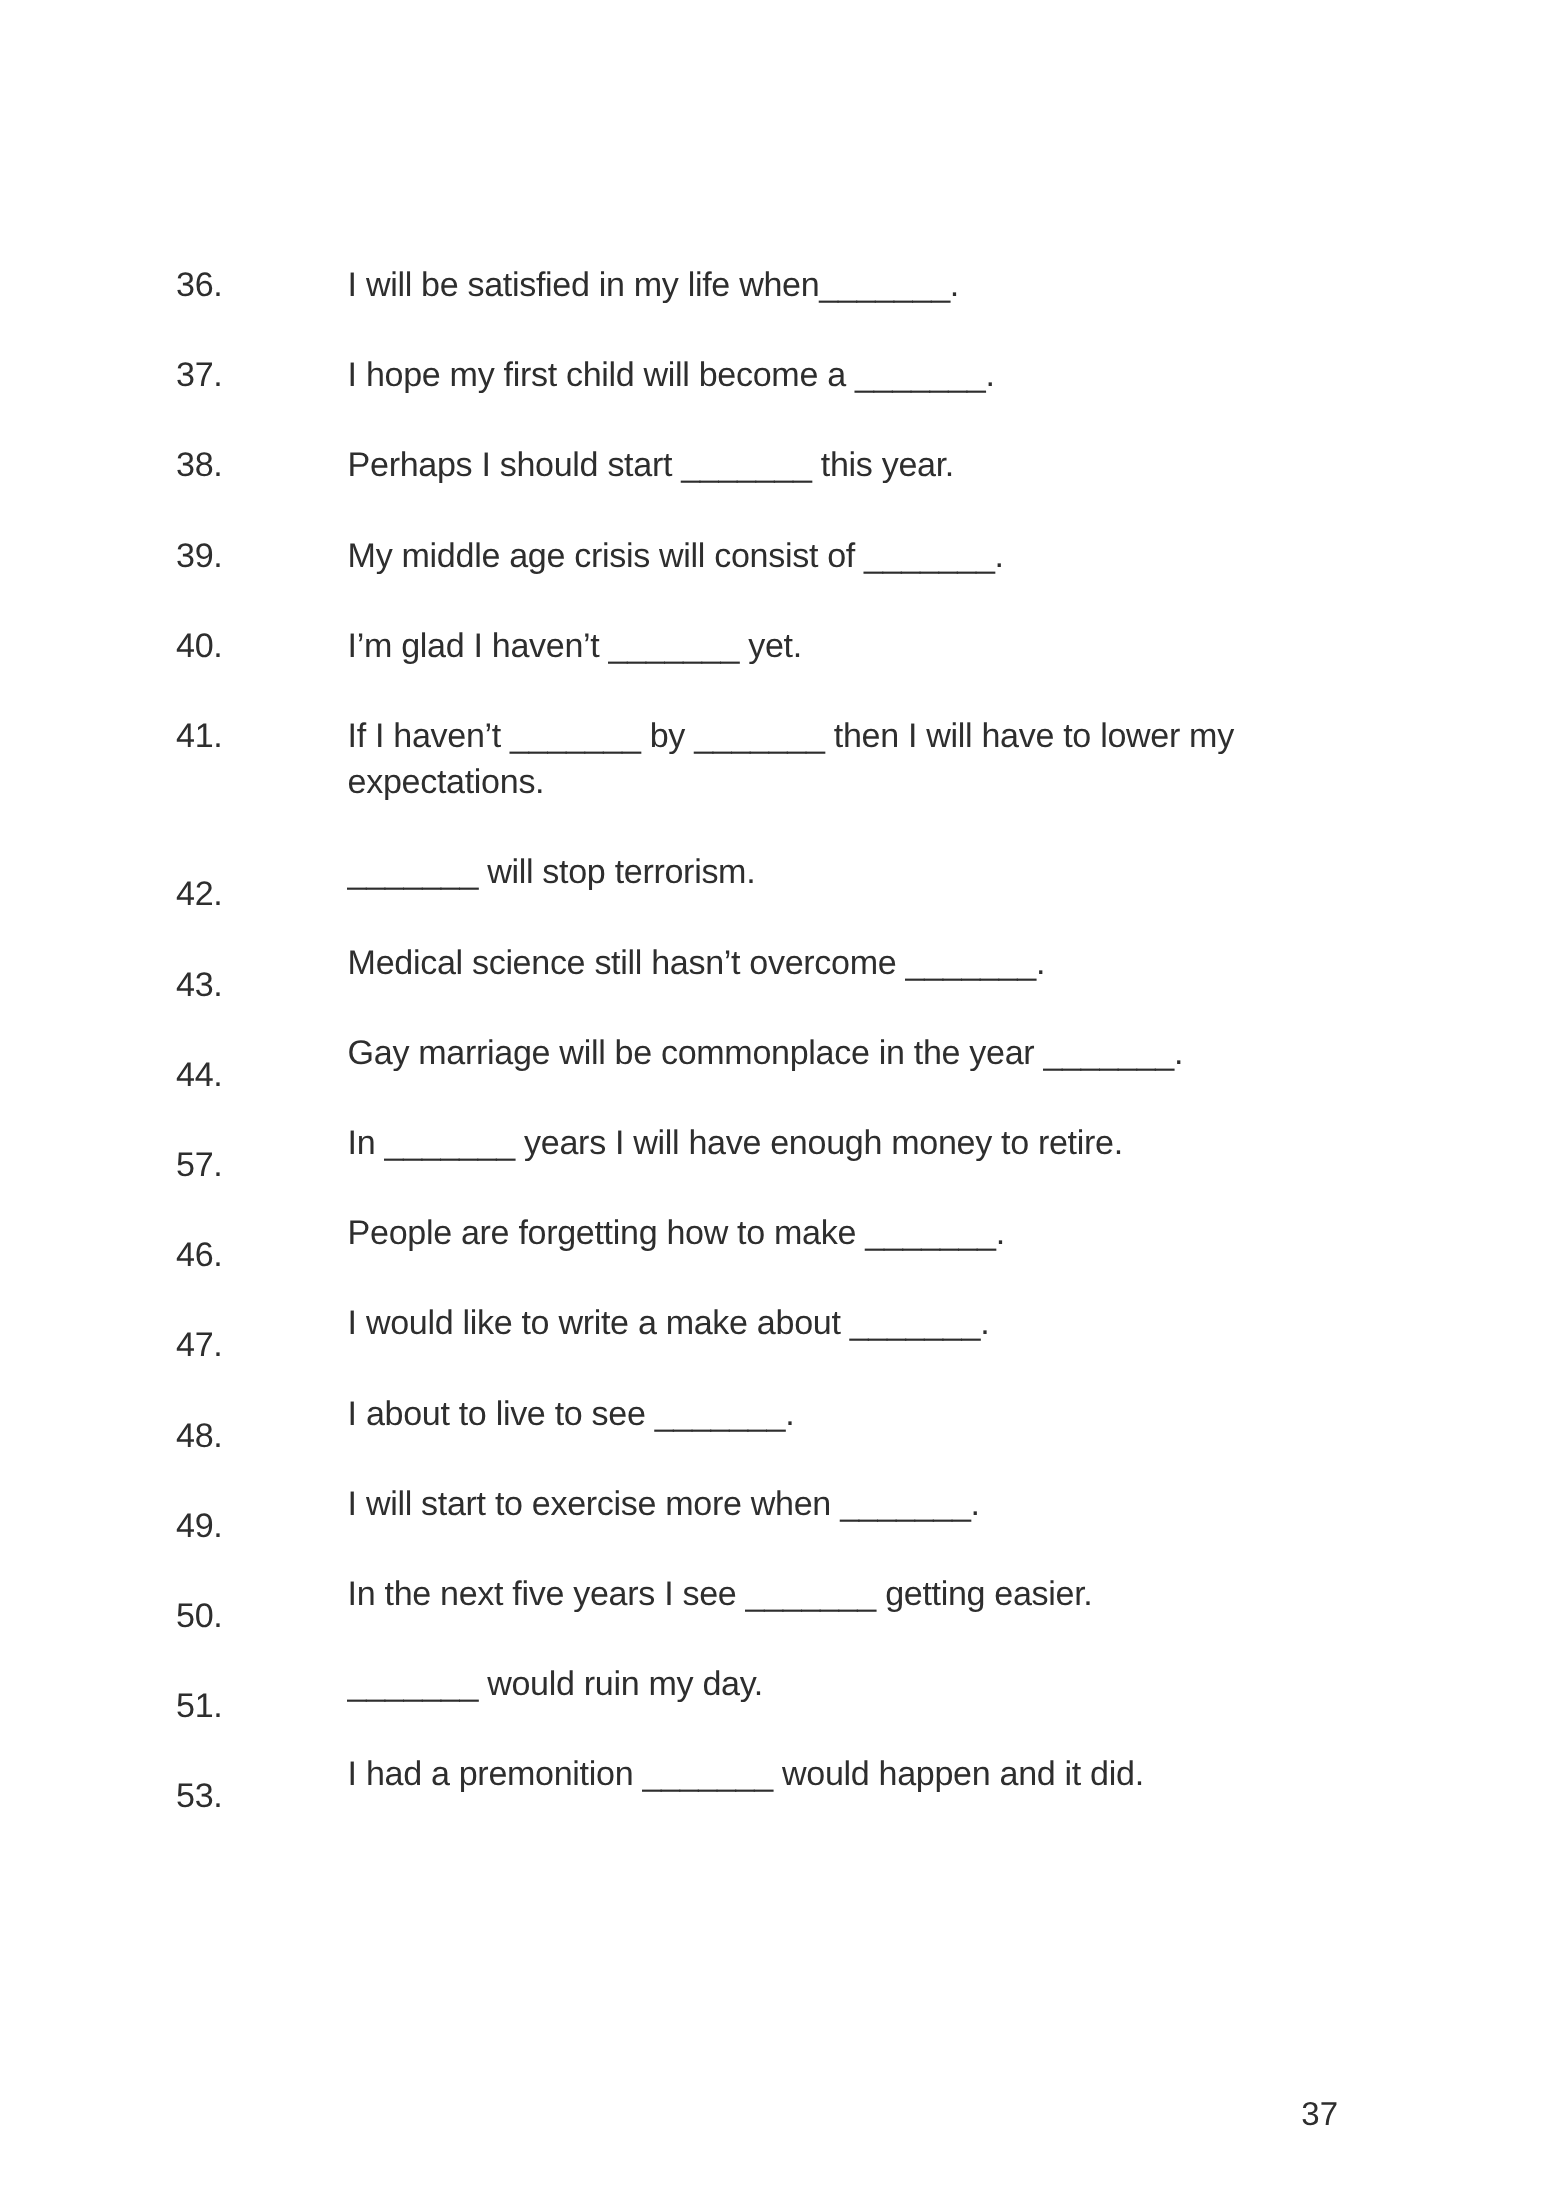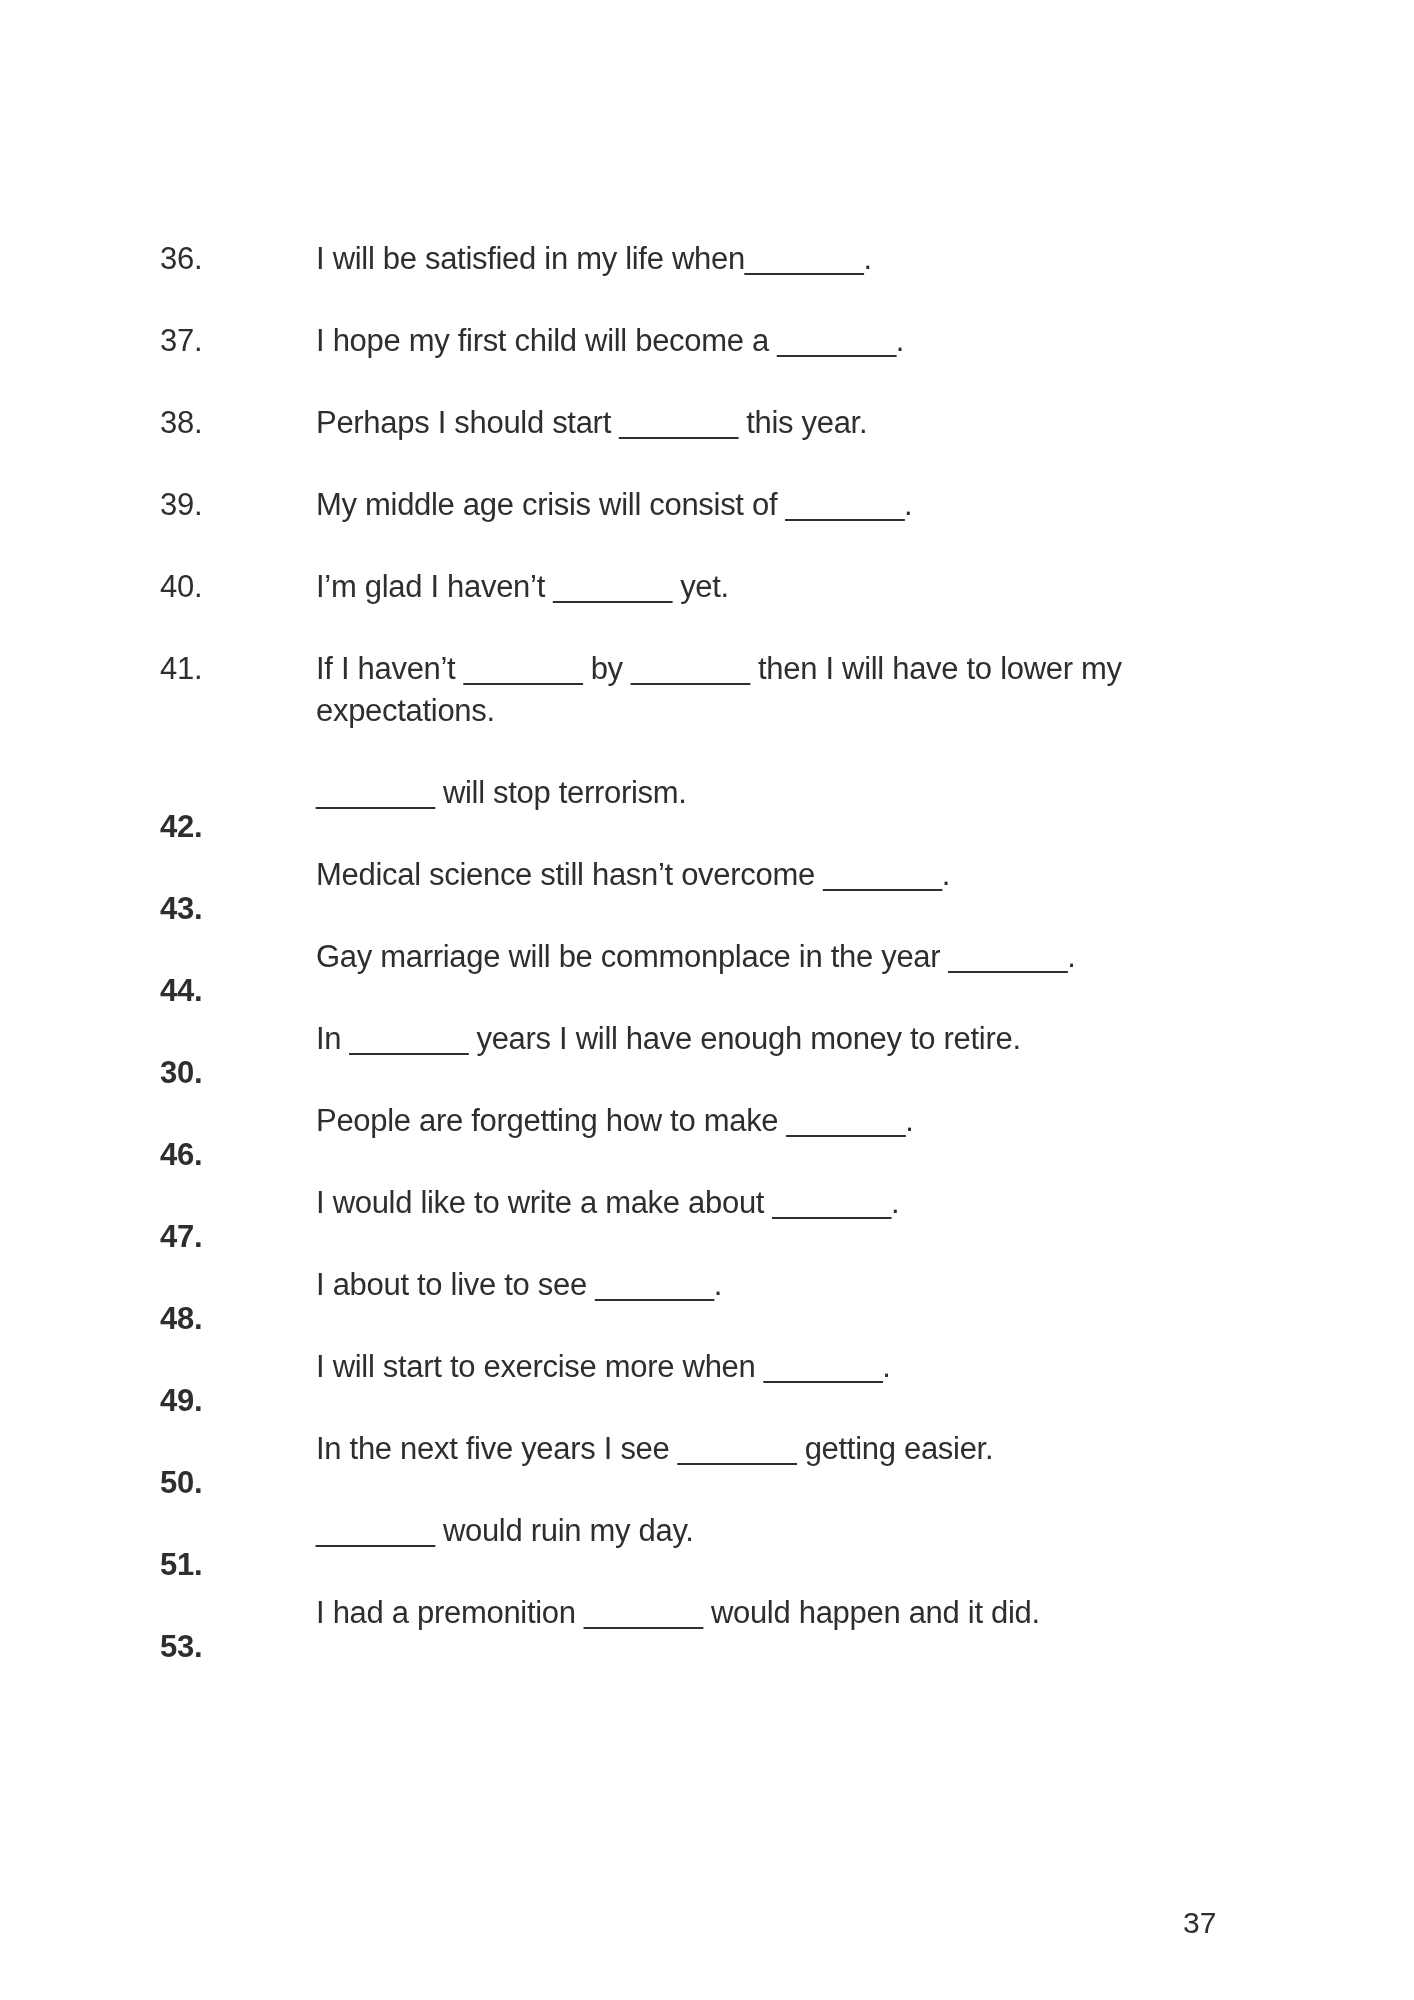--- a/index.html
+++ b/index.html
@@ -39,22 +39,21 @@
     flex: 0 0 140px;
     width: 140px;
   }
   .item .text {
     flex: 1 1 auto;
     white-space: pre-line;
   }
   
   .item.offset .num {
     position: relative;
-    top: 34px;
-    font-weight: bold;
+    top: 20px;
   }
   .footer {
     position: absolute;
     left: 1183px;
     top: 1882px;
     font-size: 30px;
     line-height: 34px;
     color: #2e2e2e;
     margin-top: 24px;
   }
@@ -106,21 +105,21 @@
       <span class="num">43.</span>
       <span class="text">Medical science still hasn’t overcome _______.</span>
     </div>
 
     <div class="item offset">
       <span class="num">44.</span>
       <span class="text">Gay marriage will be commonplace in the year _______.</span>
     </div>
 
     <div class="item offset">
-      <span class="num">30.</span>
+      <span class="num">57.</span>
       <span class="text">In _______ years I will have enough money to retire.</span>
     </div>
 
     <div class="item offset">
       <span class="num">46.</span>
       <span class="text">People are forgetting how to make _______.</span>
     </div>
 
     <div class="item offset">
       <span class="num">47.</span>

